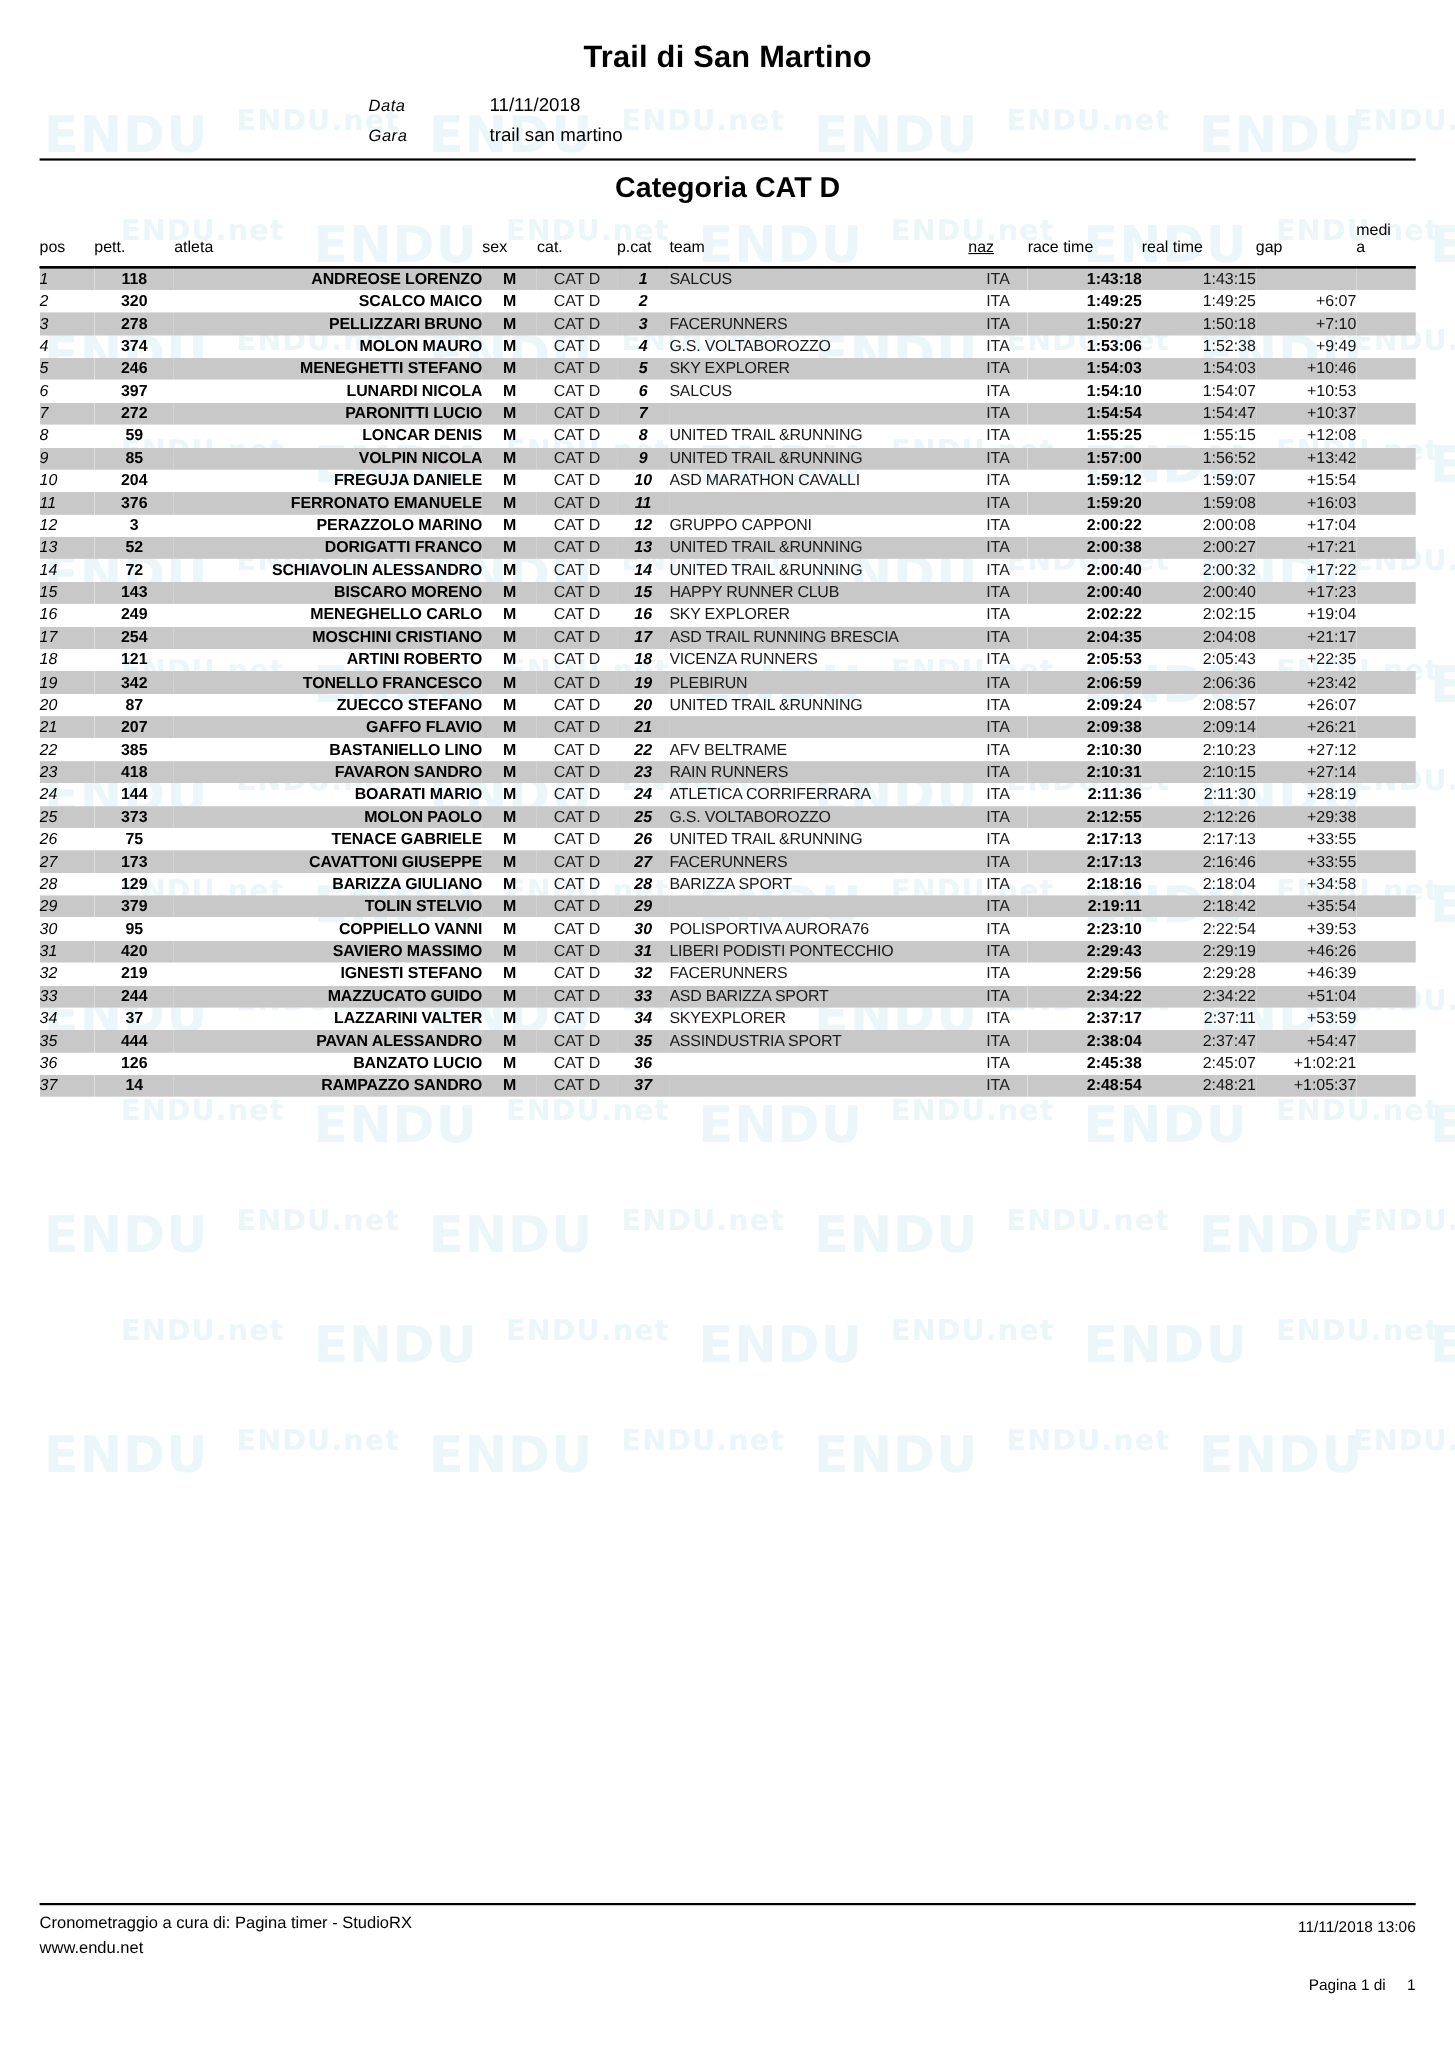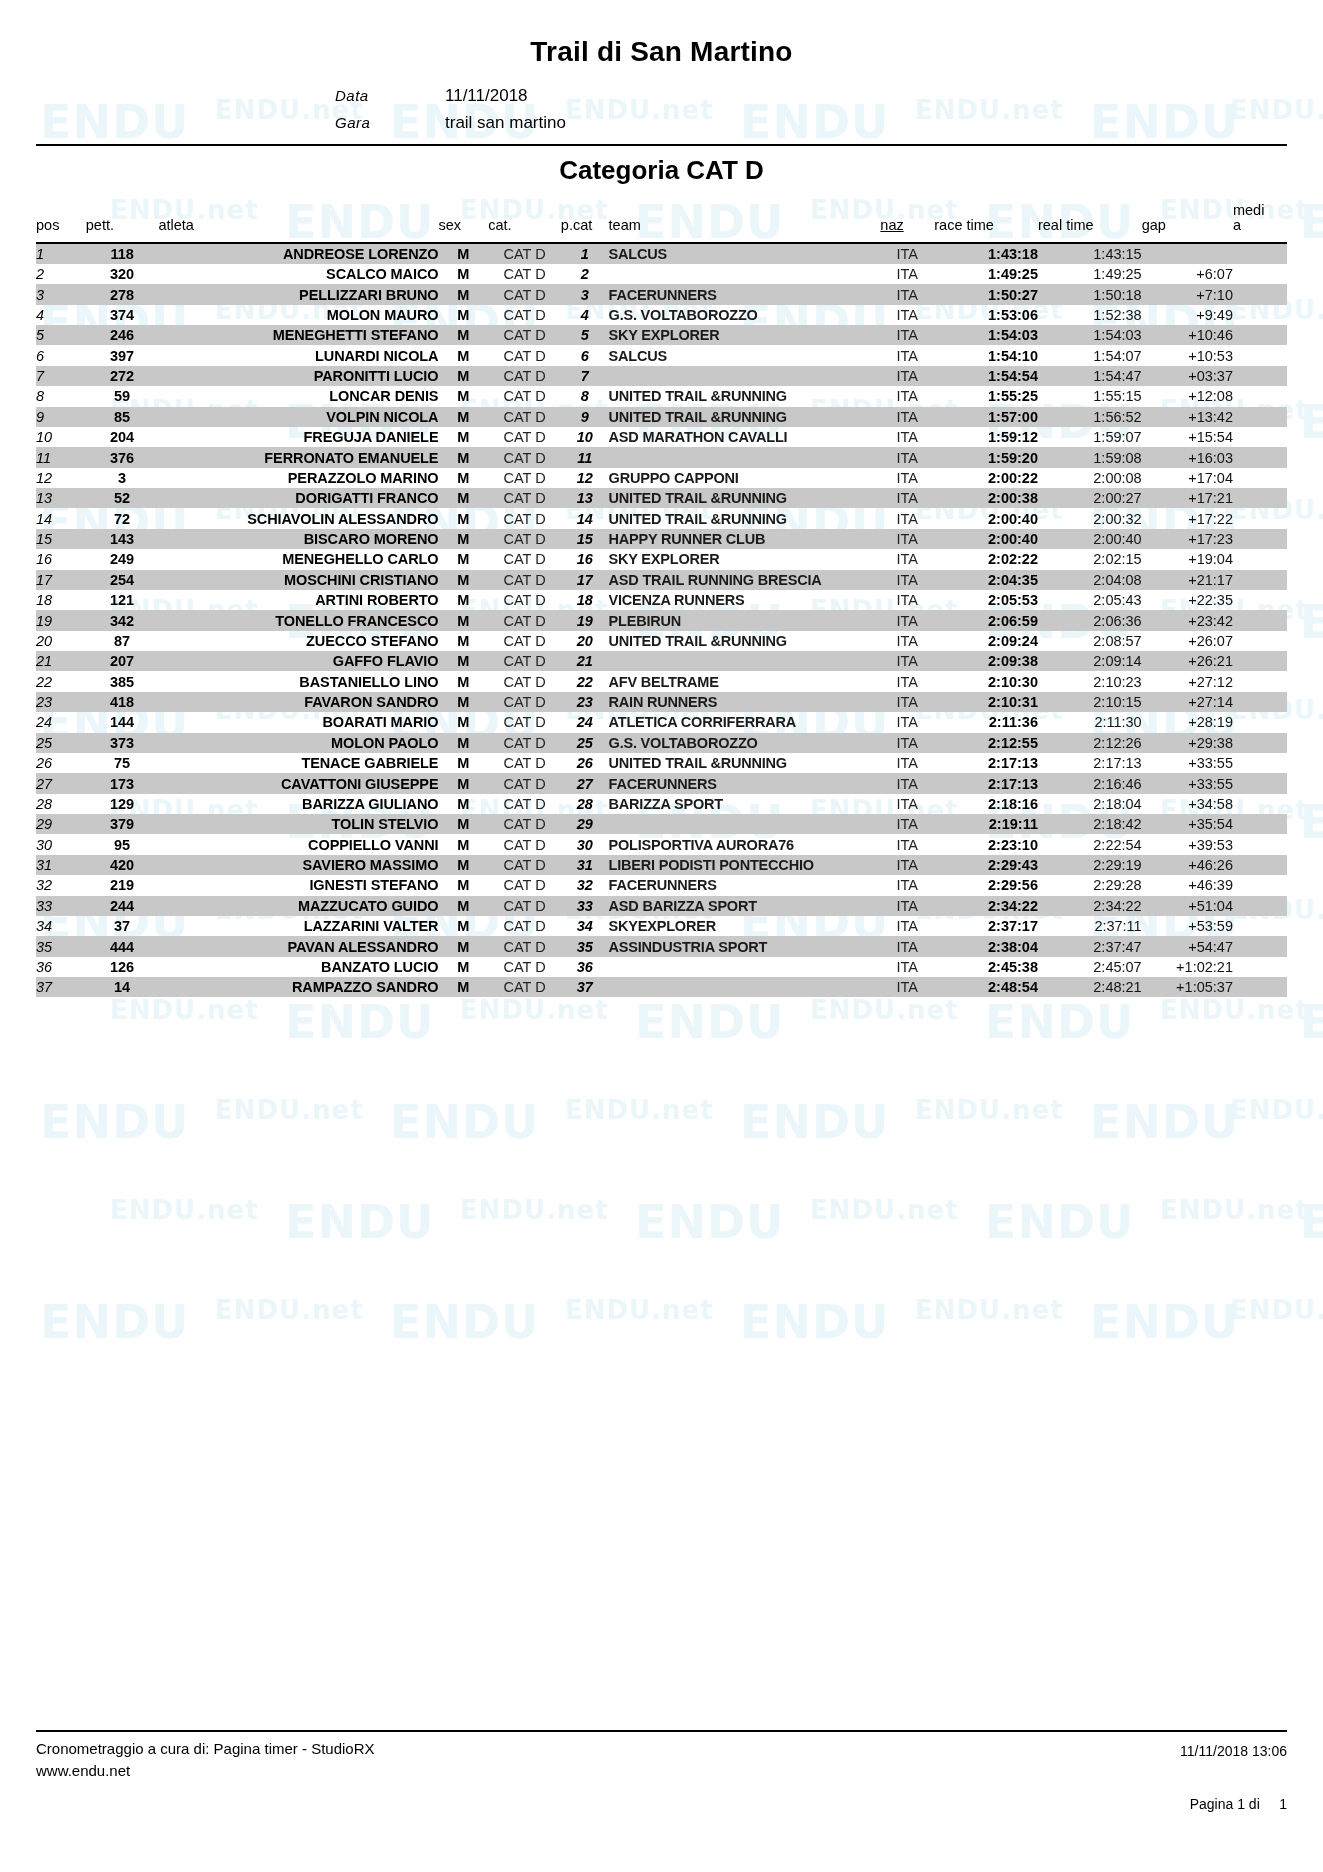--- a/index.html
+++ b/index.html
@@ -128,21 +128,21 @@
   .c-gap   { width: 88px;  }
   .c-media { width: 52px;  }
 
   
   td.pos   { font-style: italic; font-size: 14px; text-align: left; padding-left: 4px; }
   td.pett  { font-weight: 700; font-size: 15px; text-align: center; padding-right: 12px; }
   td.atleta{ font-weight: 700; font-size: 15.5px; padding-left: 6px; letter-spacing: -0.1px; text-align: right; }
   td.sex   { font-weight: 700; font-size: 15px; text-align: center; }
   td.cat   { font-size: 14px; text-align: center; color: #222; }
   td.pcat  { font-style: italic; font-weight: 700; font-size: 14.5px; text-align: center; }
-  td.team  { font-size: 14px; color: #1a1a1a; padding-left: 6px; letter-spacing: -0.2px; font-weight: bold; }
+  td.team  { font-size: 14px; color: #1a1a1a; padding-left: 6px; letter-spacing: -0.2px; }
   td.naz   { font-size: 13.5px; text-align: center; color: #222; }
   td.race  { font-weight: 700; font-size: 15.5px; text-align: right; padding-right: 10px; }
   td.real  { font-size: 14.5px; text-align: right; padding-right: 12px; color: #141414; }
   td.gap   { font-size: 13.5px; text-align: right; padding-right: 6px; color: #141414; }
   td.media { font-size: 13.5px; text-align: right; padding-right: 4px; }
 
   th.h-pos   { padding-left: 4px; }
   th.h-pett  { padding-left: 6px; }
   th.h-atleta{ padding-left: 6px; }
   th.h-sex   { text-align: center; }
@@ -470,21 +470,21 @@
           <td class="pos">7</td>
           <td class="pett">272</td>
           <td class="atleta">PARONITTI LUCIO</td>
           <td class="sex">M</td>
           <td class="cat">CAT D</td>
           <td class="pcat">7</td>
           <td class="team"></td>
           <td class="naz">ITA</td>
           <td class="race">1:54:54</td>
           <td class="real">1:54:47</td>
-          <td class="gap">+03:37</td>
+          <td class="gap">+10:37</td>
           <td class="media"></td>
         </tr>
         <tr>
           <td class="pos">8</td>
           <td class="pett">59</td>
           <td class="atleta">LONCAR DENIS</td>
           <td class="sex">M</td>
           <td class="cat">CAT D</td>
           <td class="pcat">8</td>
           <td class="team">UNITED TRAIL &amp;RUNNING</td>

